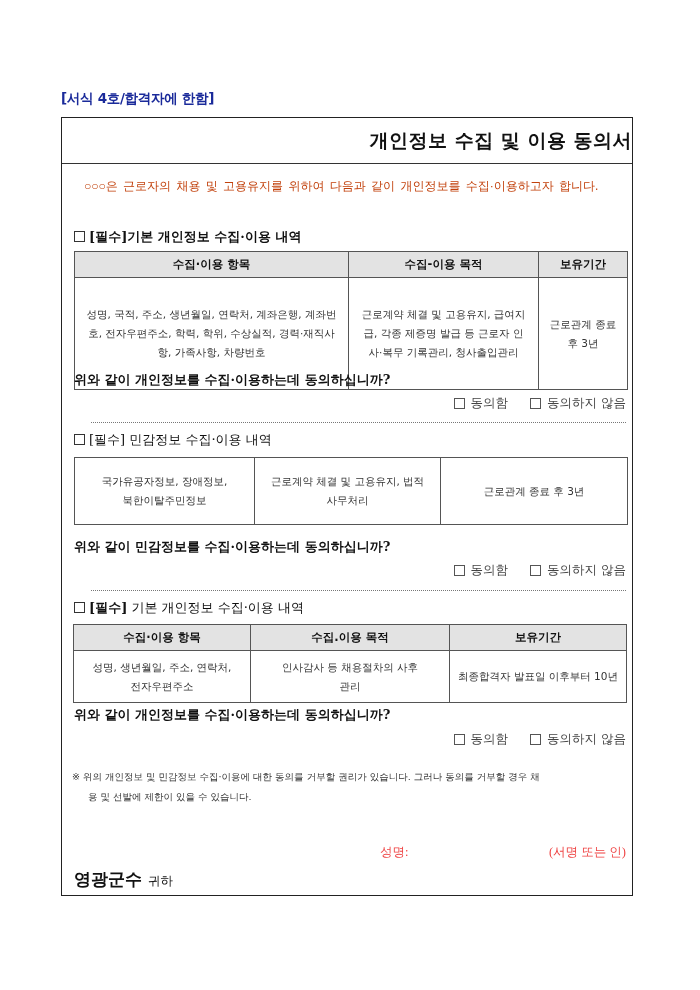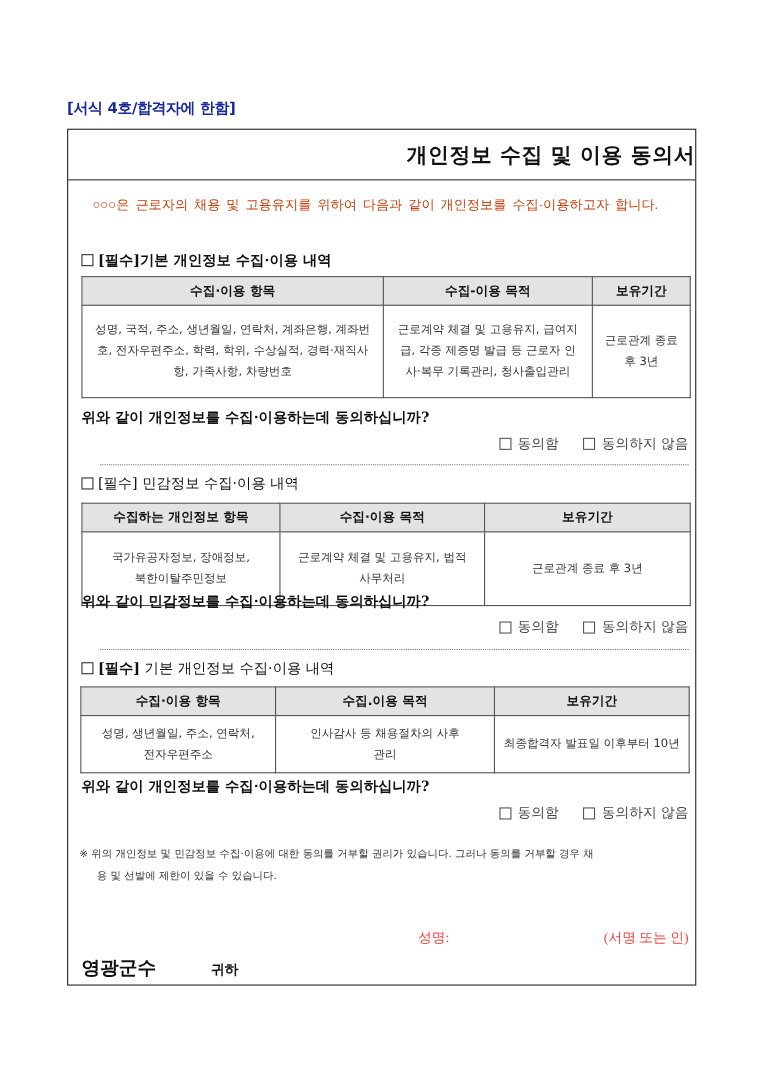--- a/index.html
+++ b/index.html
@@ -31,21 +31,21 @@
   .answers { font-family: "DejaVu Serif", "Liberation Serif", serif; font-size: 12.5px; color: #444;
              display: flex; gap: 22px; }
   .answers .opt { display: flex; align-items: center; }
   .answers .chk { border-color: #555; margin-right: 6px; }
   .dotted { border-top: 1.3px dotted #777; height: 0; }
   .notice { left: 10px; top: 649px; width: 556px; font-size: 9.5px; line-height: 20px; color: #333; }
   .notice .l2 { padding-left: 16px; display: block; }
   .date { font-family: "DejaVu Serif", "Liberation Serif", serif; font-size: 13px; color: #333; }
   .sig { font-family: Liberation Serif, serif; font-size: 12.5px; color: #ef4444; }
   .addressee { font-family: "DejaVu Serif", "Liberation Serif", serif; font-size: 17px; font-weight: bold; color: #111; }
-  .addressee small { font-size: 12.5px; font-weight: bold; margin-left: 44px; }
+  .addressee small { font-size: 12.5px; font-weight: normal; }
 </style>
 </head>
 <body>
 
 <div class="form-label">[서식 4호/합격자에 한함]</div>
 
 <div class="outer">
 
   <div class="title-row">
     <span class="title">개인정보 수집 및 이용 동의서</span>
@@ -62,21 +62,21 @@
         <col style="width:274px">
         <col style="width:190px">
         <col style="width:89px">
       </colgroup>
     <tbody>
         <tr>
       <th>수집·이용 항목</th>
       <th>수집-이용 목적</th>
       <th>보유기간</th>
     </tr>
-    <tr style="height:84px;margin-top:36px;">
+    <tr style="height:112px;margin-top:36px;">
       <td style="padding:2px 8px;">성명, 국적, 주소, 생년월일, 연락처, 계좌은행, 계좌번호, 전자우편주소, 학력, 학위, 수상실적, 경력·재직사항, 가족사항, 차량번호</td>
       <td style="padding:2px 10px;">근로계약 체결 및 고용유지, 급여지급, 각종 제증명 발급 등 근로자 인사·복무 기록관리, 청사출입관리</td>
       <td style="padding:2px 8px;">근로관계 종료 후 3년</td>
     </tr>
   </tbody>
     </table>
 
   <div class="abs question" style="left:12px; top:253px;">위와 같이 개인정보를 수집·이용하는데 동의하십니까?</div>
   <div class="abs answers" style="right:6px; top:277px;">
     <label class="opt">
@@ -94,25 +94,20 @@
     <span class="chk"></span><span>[필수]</span> <span>민감정보 수집·이용 내역</span>
   </div>
 
   <table class="t" style="left:12px; top:339px; width:553px;">
     <colgroup>
         <col style="width:180px">
         <col style="width:186px">
         <col style="width:187px">
       </colgroup>
     <tbody>
-        <tr>
-      <th>수집하는 개인정보 항목</th>
-      <th>수집·이용 목적</th>
-      <th>보유기간</th>
-    </tr>
     <tr style="height:59px;">
       <td style="padding:2px 22px;">국가유공자정보, 장애정보, 북한이탈주민정보</td>
       <td style="padding:14px 14px;margin-left:12px;">근로계약 체결 및 고용유지, 법적사무처리</td>
       <td>근로관계 종료 후 3년</td>
     </tr>
   </tbody>
     </table>
 
   <div class="abs question" style="left:12px; top:420px;">위와 같이 민감정보를 수집·이용하는데 동의하십니까?</div>
   <div class="abs answers" style="right:6px; top:444px;">

